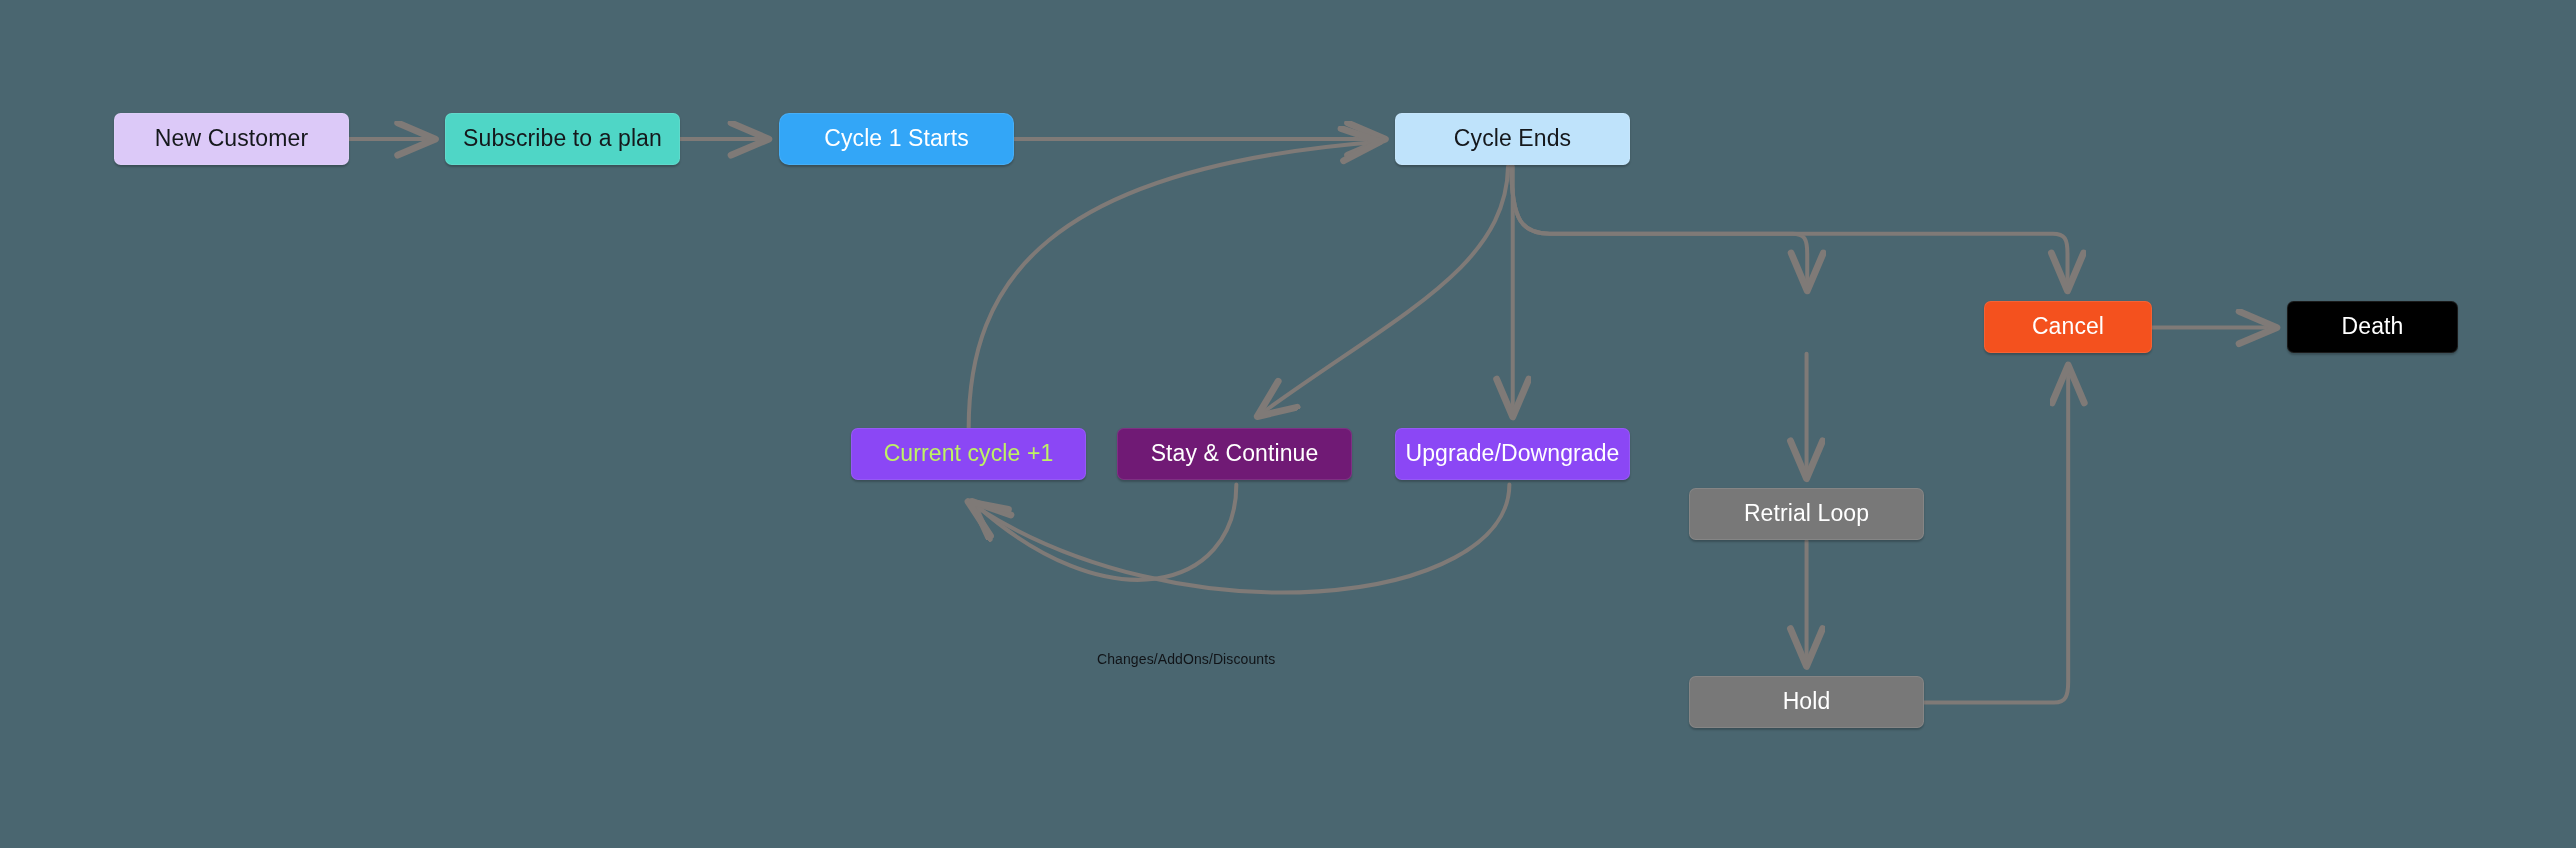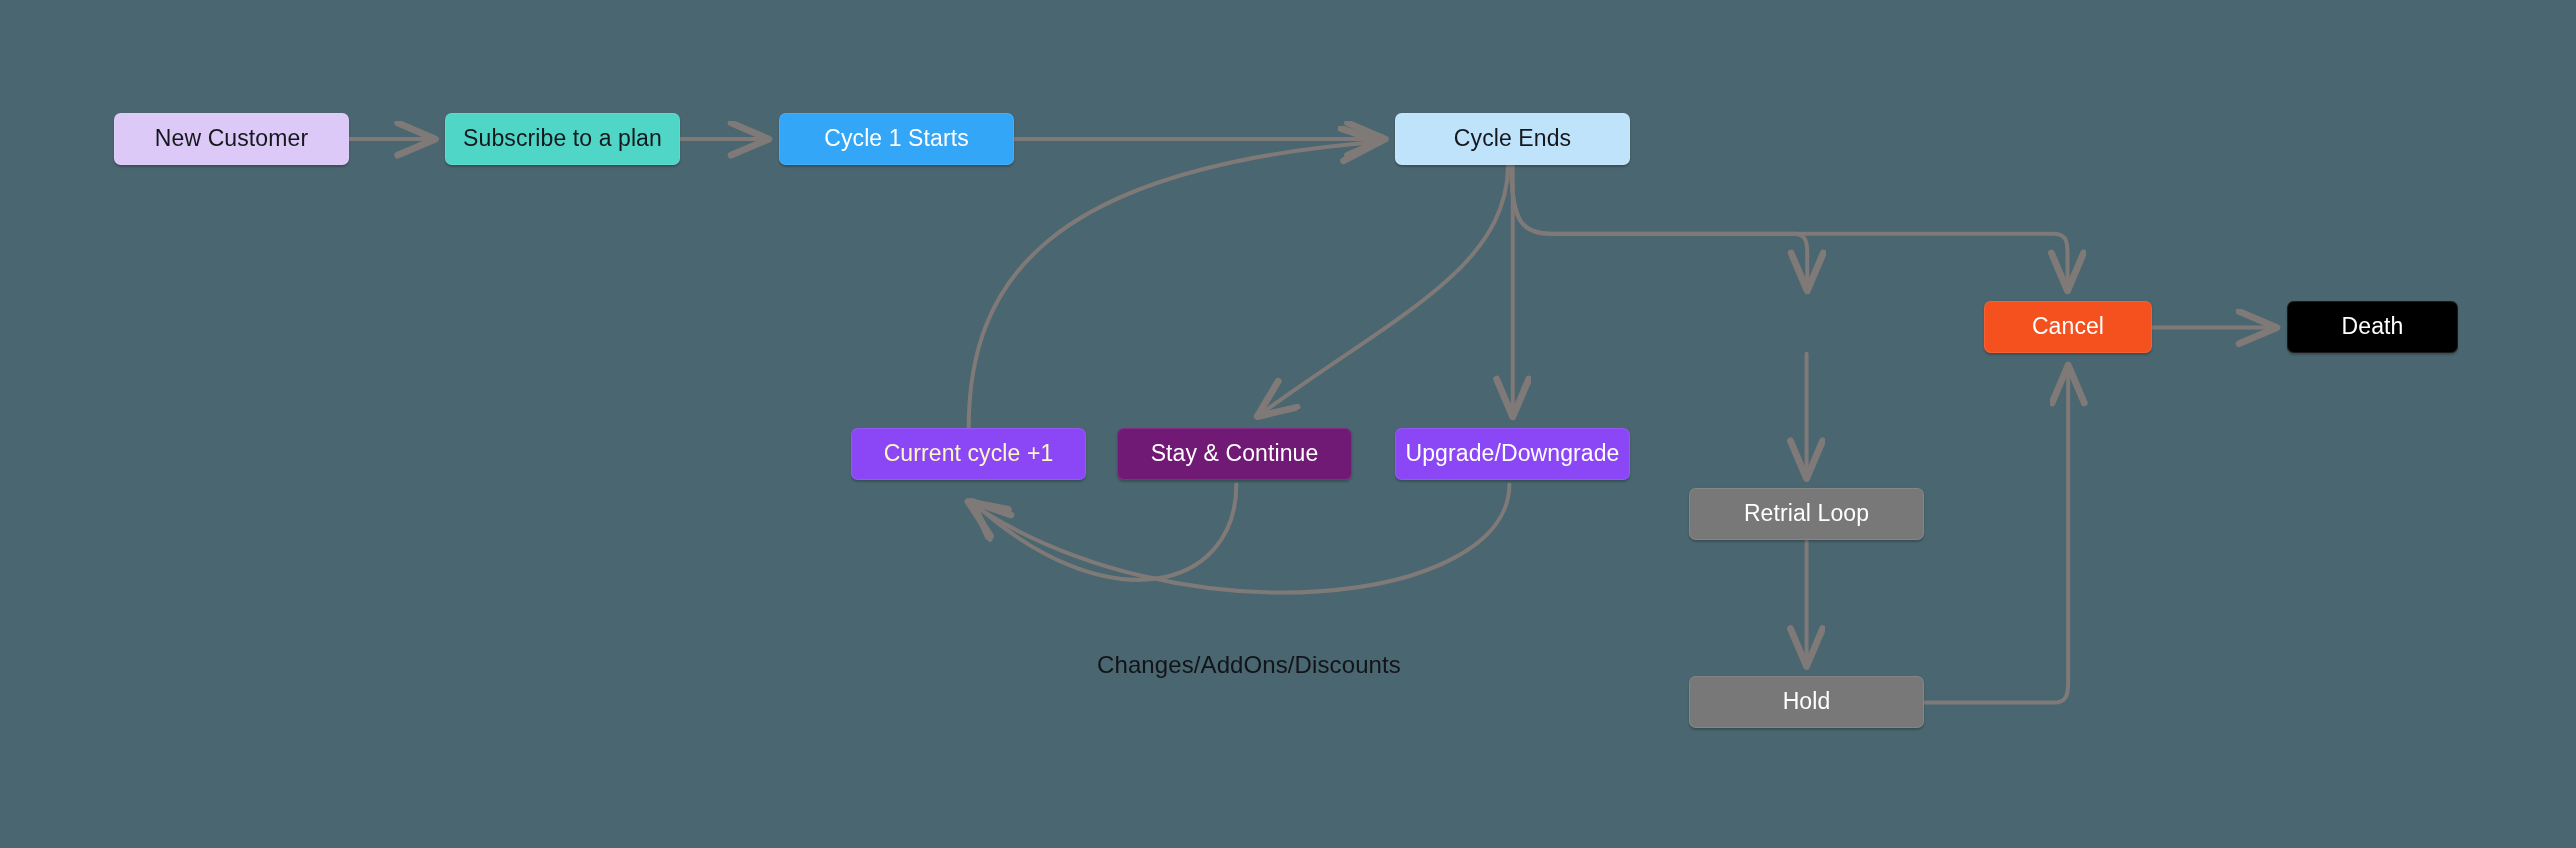--- a/index.html
+++ b/index.html
@@ -40,21 +40,21 @@
     line-height: 1.1;
     letter-spacing: 0.1px;
     text-align: center;
     white-space: nowrap;
     box-shadow: 0 1.3px 2px rgba(0,0,0,0.22);
     border: 0.7px solid rgba(255,255,255,0.10);
   }
   .edge-label {
     position: absolute;
     color: #111418;
-    font-size: 24px;
+    font-size: 14px;
     white-space: nowrap;
     letter-spacing: 0.1px;
   }
 </style>
 </head>
 <body>
 
 <div id="canvas">
 
   <svg id="edges" viewBox="0 0 3840 1265" width="2576" height="849" xmlns="http://www.w3.org/2000/svg">
@@ -97,29 +97,29 @@
   </svg>
 
   <div class="node" style="left:114px; top:113px; width:235px; height:52px; background:#dcc9f8; color:#15181c;">
     <span>New Customer</span>
   </div>
 
   <div class="node" style="left:445px; top:113px; width:235px; height:52px; background:#4fd6c6; color:#15181c;">
     <span>Subscribe to a plan</span>
   </div>
 
-  <div class="node" style="left:779px; top:113px; width:235px; height:52px; background:#33a6f7; color:#ffffff;">
+  <div class="node" style="left:779px; top:113px; width:235px; height:52px; background:#33a6f7; color:#ffffff;border-radius:10px;">
     <span>Cycle 1 Starts</span>
   </div>
 
   <div class="node" style="left:1395px; top:113px; width:235px; height:52px; background:#bfe3fb; color:#15181c;">
     <span>Cycle Ends</span>
   </div>
 
-  <div class="node" style="left:851px; top:428px; width:235px; height:52px; background:#8b47f5; color:#fef9c3;">
+  <div class="node" style="left:851px; top:428px; width:235px; height:52px; background:#8b47f5; color:#bef264;">
     <span>Current cycle +1</span>
   </div>
 
   <div class="node" style="left:1117px; top:428px; width:235px; height:52px; background:#701a75; color:#ffffff;">
     <span>Stay &amp; Continue</span>
   </div>
 
   <div class="node" style="left:1395px; top:428px; width:235px; height:52px; background:#8b47f5; color:#ffffff;">
     <span>Upgrade/Downgrade</span>
   </div>

